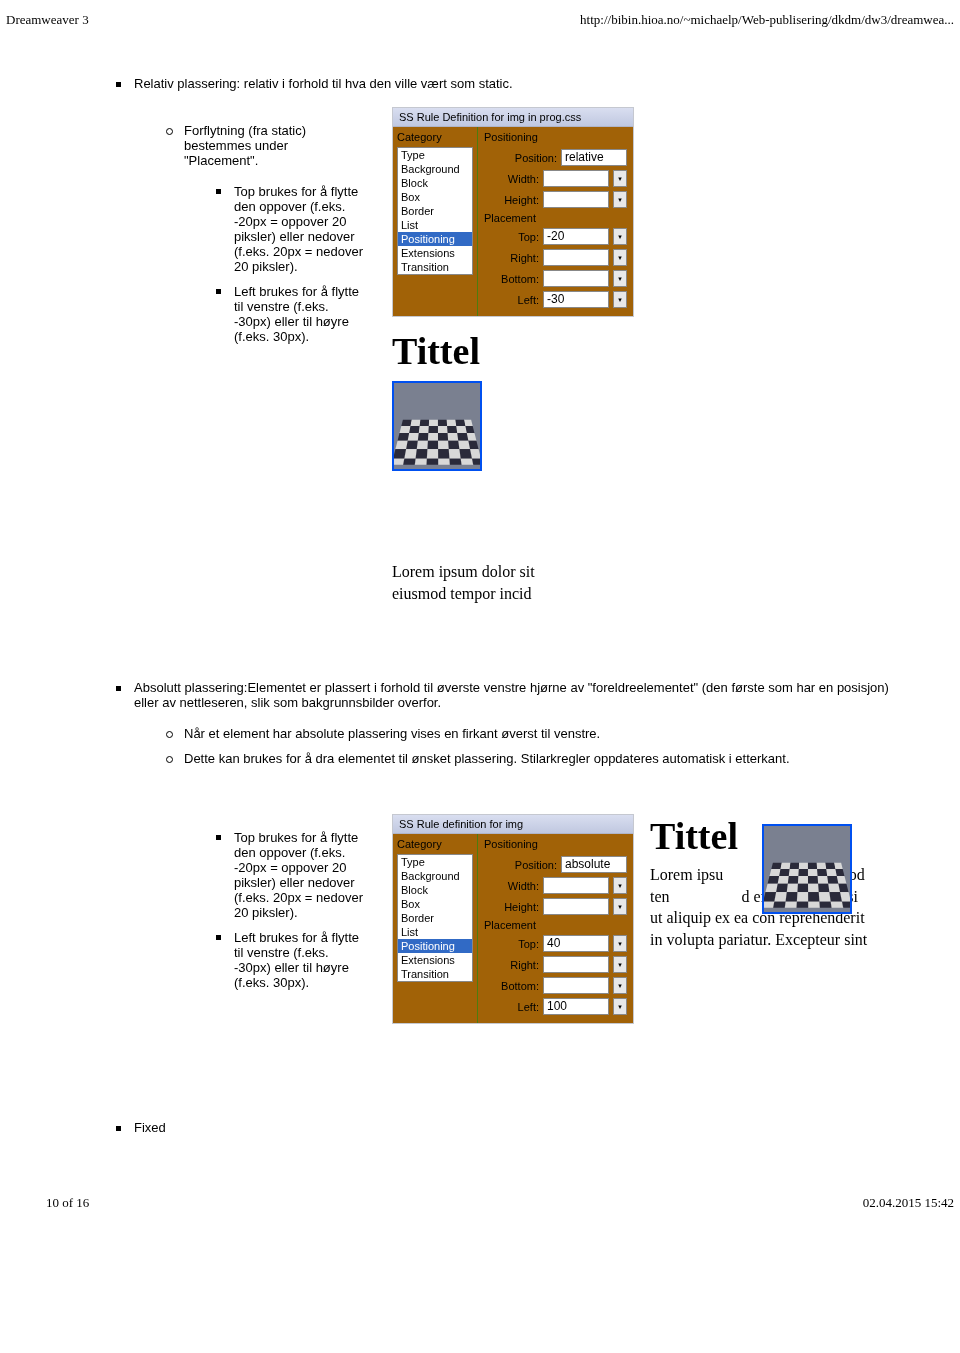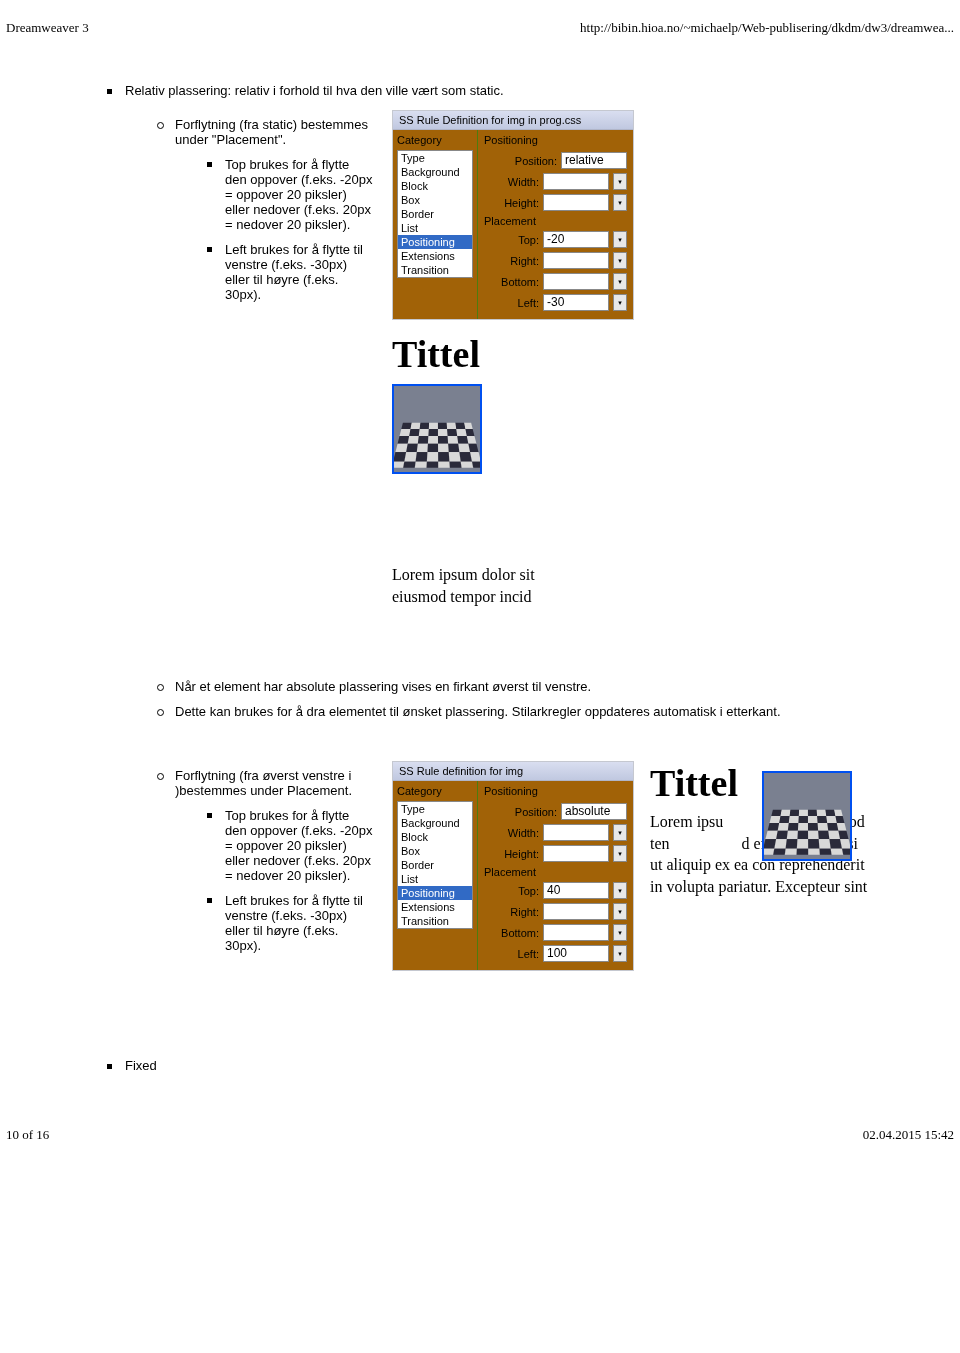--- a/index.html
+++ b/index.html
@@ -7,28 +7,28 @@
     padding: 0;
     font-family: Verdana, Arial, sans-serif;
     font-size: 13px;
     color: #000;
     background: #fff;
     width: 960px;
   }
   .header-bar {
     display: flex;
     justify-content: space-between;
-    padding: 20px 6px;
+    padding: 12px 6px;
     font-size: 13px;
     font-family: "Times New Roman", serif;
   }
   .content {
     padding: 20px 40px 10px 100px;
   }
-  ul { margin: 7px; padding: 0; list-style: none; }
+  ul { margin: 16px; padding: 0; list-style: none; }
   .bullet-item, .circle-item, .square-item {
     position: relative;
     margin-bottom: 10px;
   }
   .bullet-item { padding-left: 18px; }
   .bullet-item::before {
     content: "";
     position: absolute;
     left: 0; top: 6px;
     width: 5px; height: 5px;
@@ -184,20 +184,21 @@
   }
 
   .section-gap { height: 60px; }
   .footer-bar {
     display: flex;
     justify-content: space-between;
     padding: 4px 6px;
     font-size: 13px;
     font-family: "Times New Roman", serif;
     margin-top: 30px;
+    margin-left: 40px;
   }
 </style>
 </head>
 <body>
 
 <div class="header-bar">
   <div>Dreamweaver 3</div>
   <div>http://bibin.hioa.no/~michaelp/Web-publisering/dkdm/dw3/dreamwea...</div>
 </div>
 
@@ -292,35 +293,35 @@
             <div>Lorem ipsum dolor sit</div>
             <div>eiusmod tempor incid</div>
           </div>
         </div>
       </div>
     </div>
   </div>
 
   <div class="section-gap"></div>
 
+  <ul>
+    <li class="bullet-item">Absolutt plassering:Elementet er plassert i forhold til øverste venstre hjørne av "foreldreelementet" (den første som har en posisjon) eller av nettleseren, slik som bakgrunnsbilder overfor.</li>
+  </ul>
   <div class="sub1">
     <ul>
       <li class="circle-item">Når et element har absolute plassering vises en firkant øverst til venstre.</li>
       <li class="circle-item">Dette kan brukes for å dra elementet til ønsket plassering. Stilarkregler oppdateres automatisk i etterkant.</li>
     </ul>
   </div>
 
   <div style="height:20px;"></div>
 
   <div class="sub1">
     <div class="flex-row">
       <div class="text-col">
-        <ul>
-          <li class="circle-item">Forflytning (fra øverst venstre i )bestemmes under Placement.</li>
-        </ul>
         <div class="sub2">
           <ul>
             <li class="square-item">Top brukes for å flytte den oppover (f.eks. -20px = oppover 20 piksler) eller nedover (f.eks. 20px = nedover 20 piksler).</li>
             <li class="square-item">Left brukes for å flytte til venstre (f.eks. -30px) eller til høyre (f.eks. 30px).</li>
           </ul>
         </div>
       </div>
 
       <div class="panel">
         <div class="panel-title">SS Rule definition for img</div>

